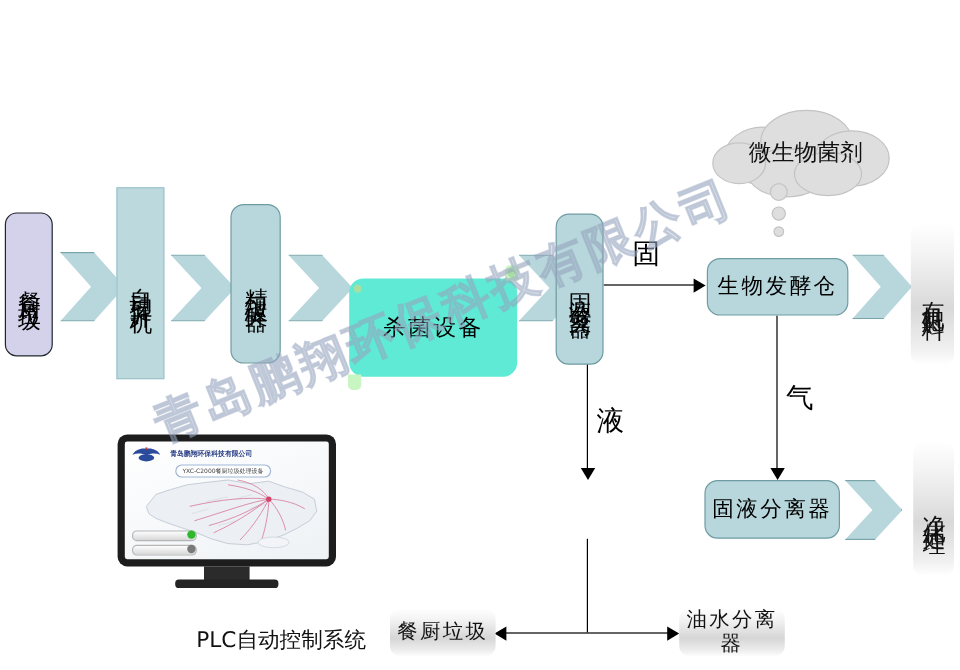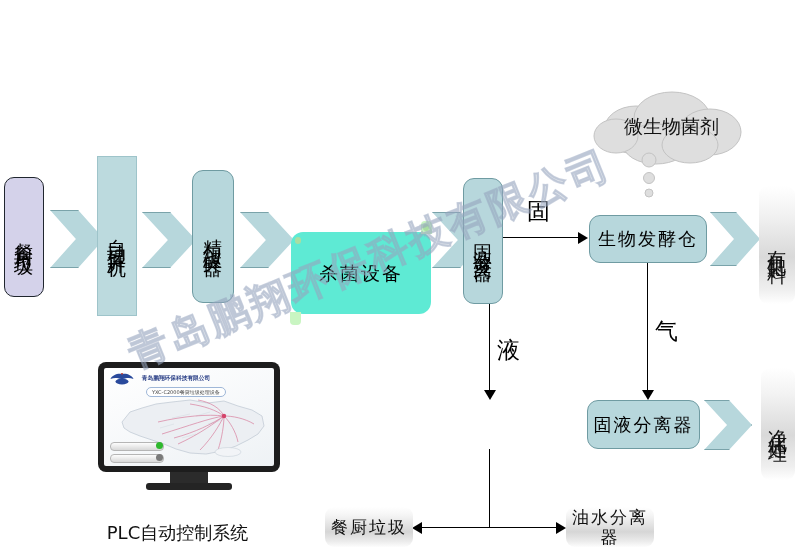--- a/index.html
+++ b/index.html
@@ -316,17 +316,17 @@
         <span class="mon-dot" style="left:52px;top:74px;background:#2eb82e;"></span>
 
         <div class="mon-bar" style="top:86px;"></div>
         <span class="mon-dot" style="left:52px;top:86px;background:#7a7a7a;"></span>
       </div>
     </div>
     <div class="mon-neck"></div>
     <div class="mon-base"></div>
   </div>
 
-  <div class="plc-caption" style="left:75px;top:521px;width:205px;">PLC自动控制系统</div>
+  <div class="plc-caption" style="left:100px;top:521px;width:205px;text-align:right;">PLC自动控制系统</div>
 
   <div class="watermark">青岛鹏翔环保科技有限公司</div>
 
 </div>
 
 </body></html>

